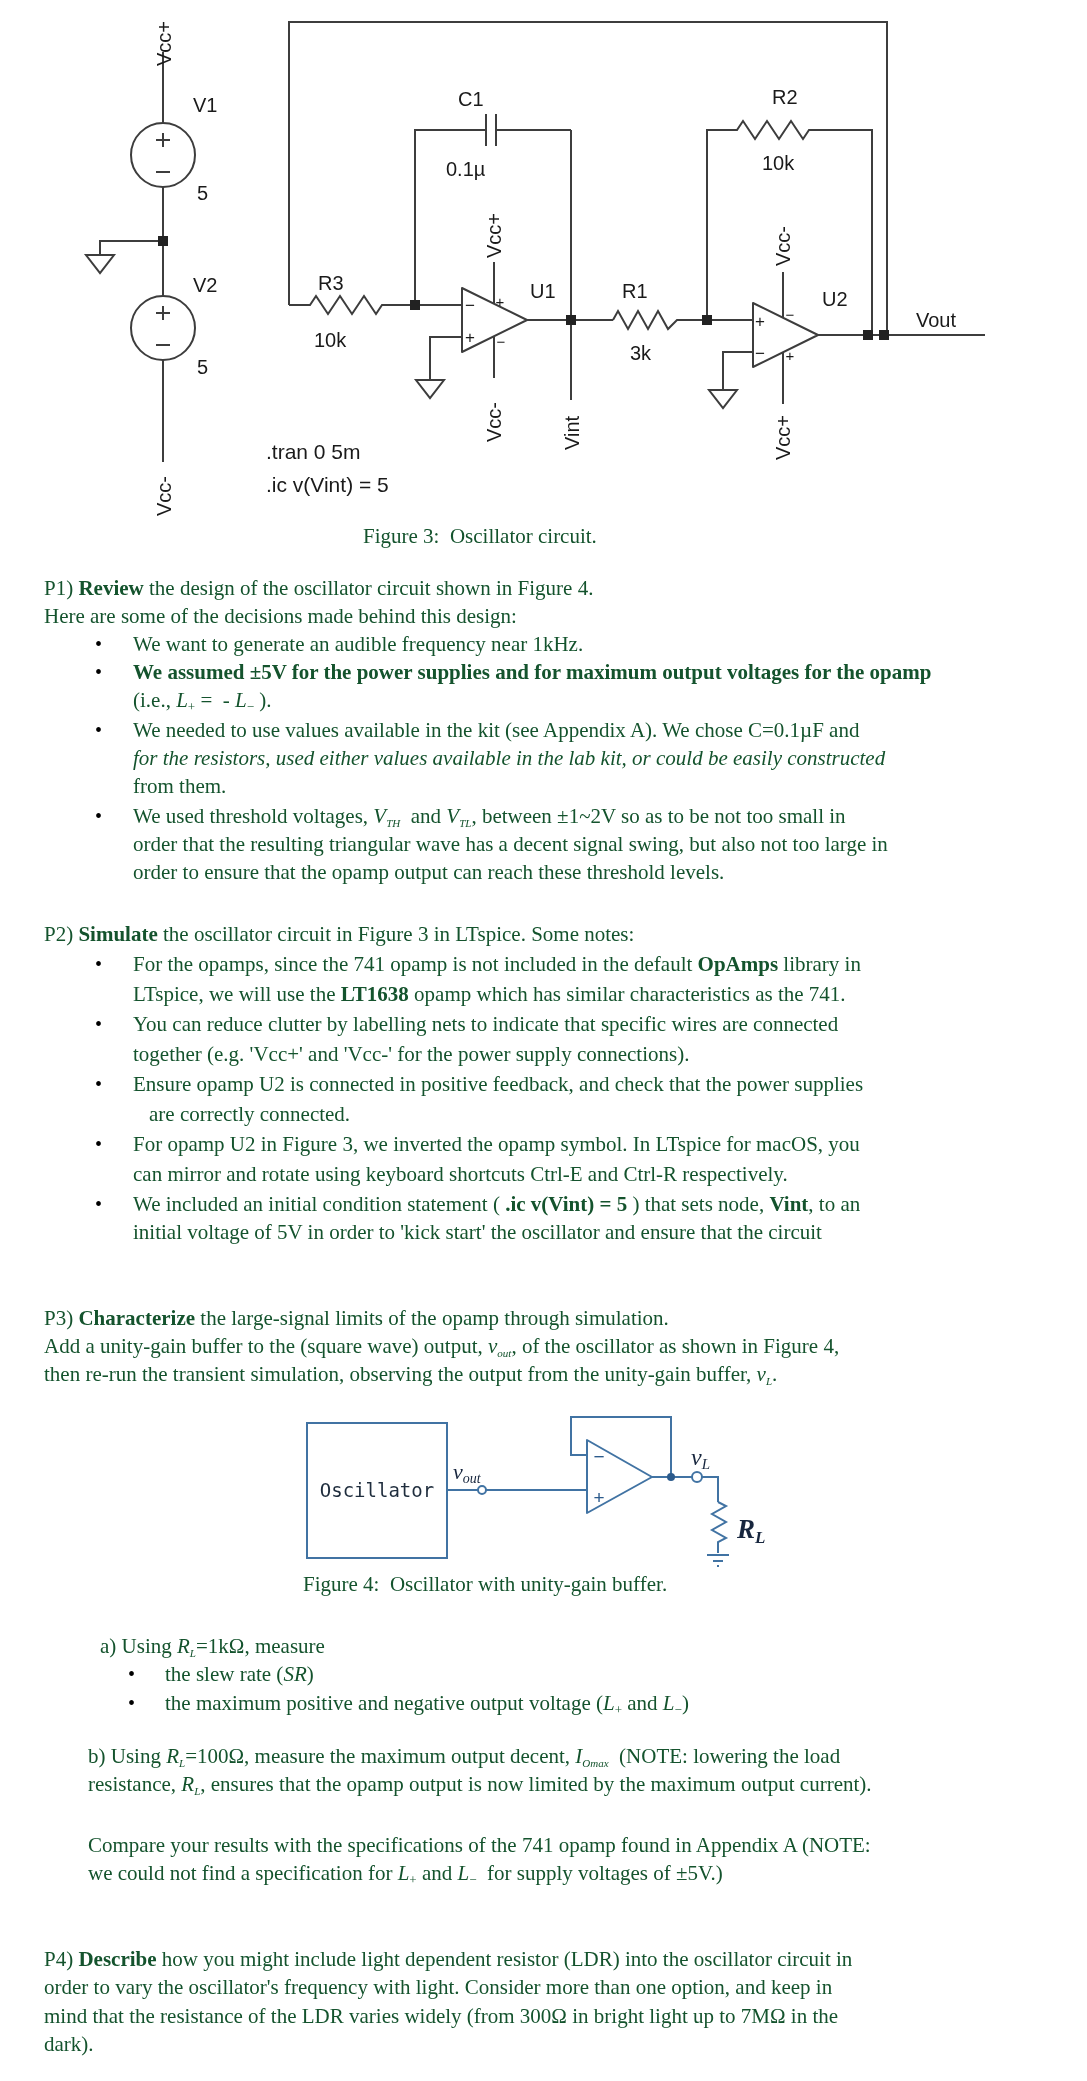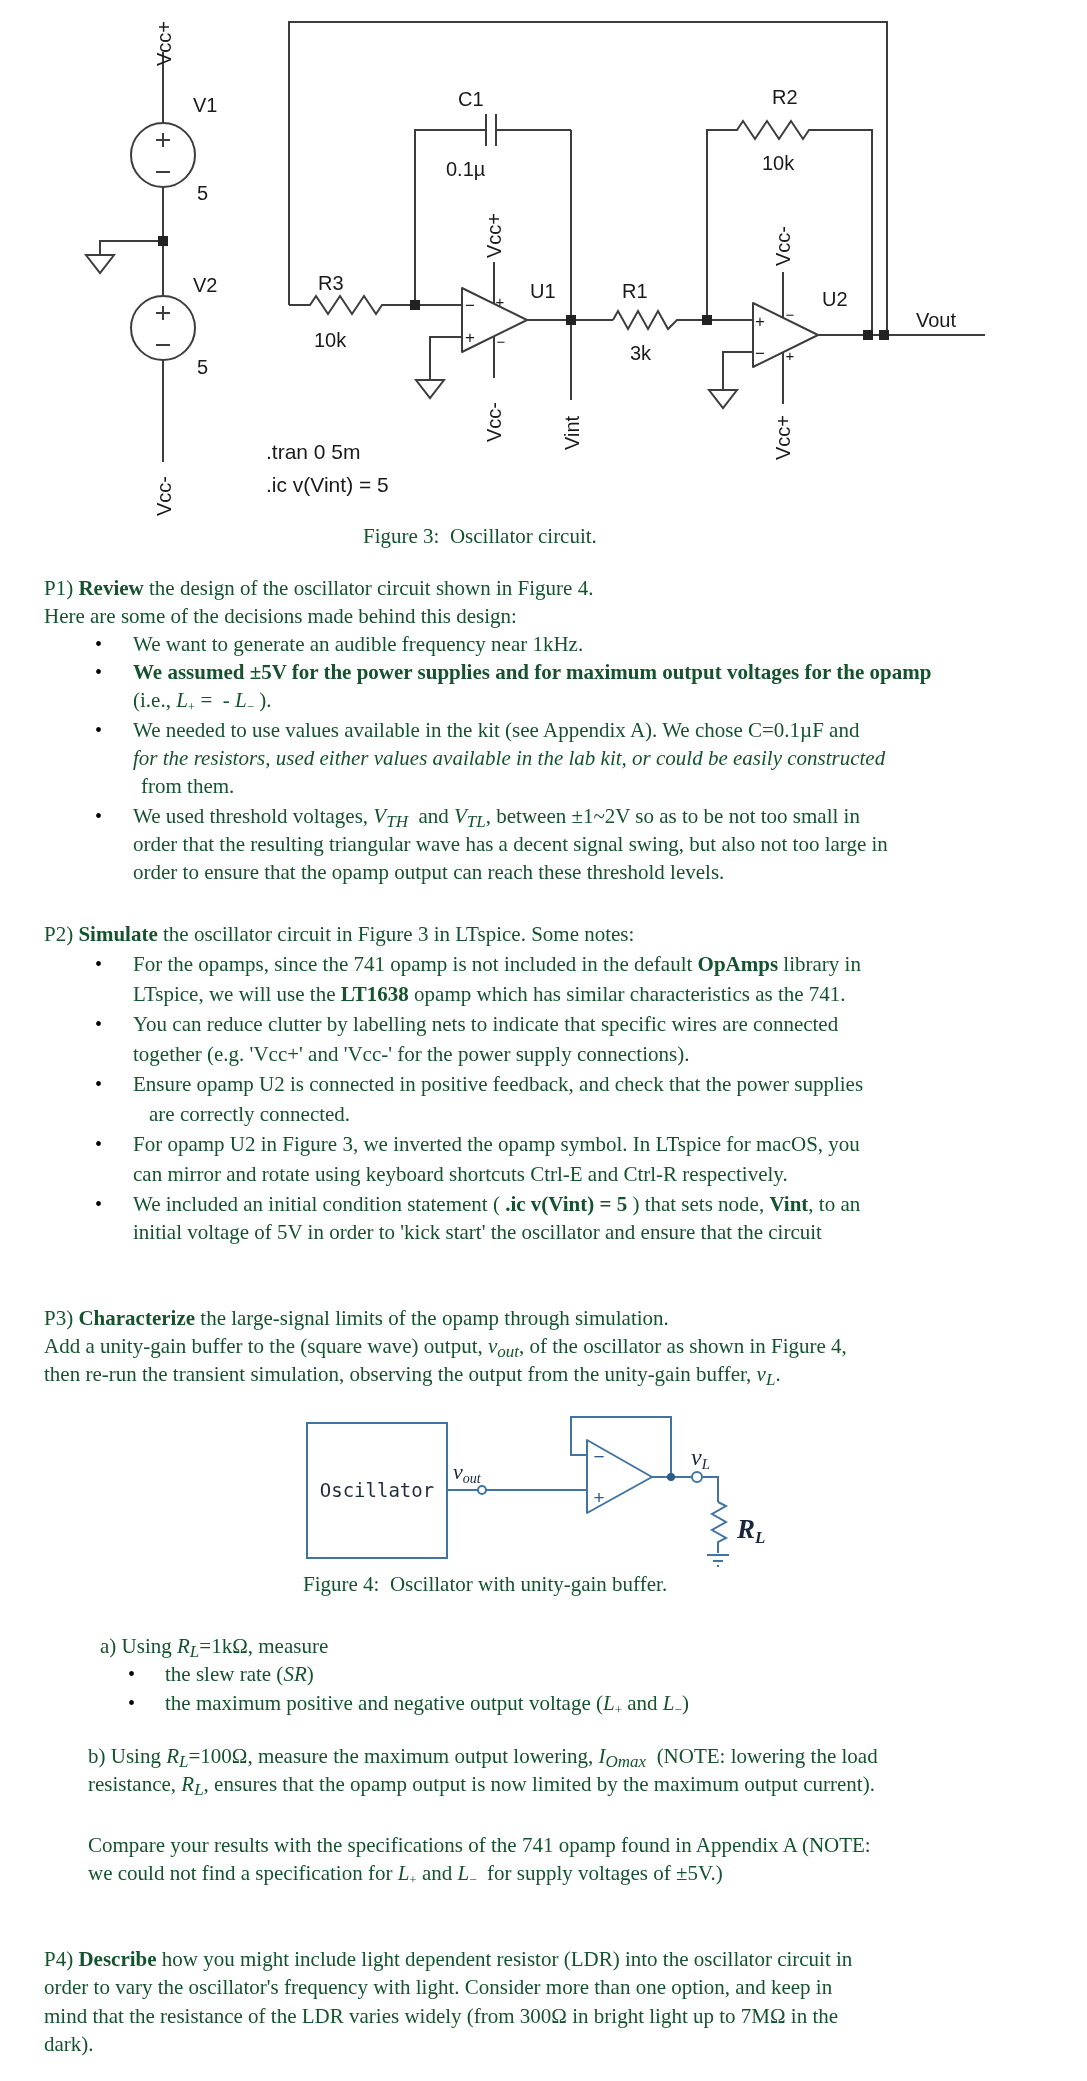--- a/index.html
+++ b/index.html
@@ -4,21 +4,21 @@
 <style>
   html,body{margin:0;padding:0;background:#ffffff;}
   .page{position:relative;width:1087px;height:2081px;background:#ffffff;overflow:hidden;
         font-family:"Liberation Serif", serif;color:#000;}
   svg{position:absolute;}
   .line{position:absolute;white-space:pre;font-size:21px;line-height:26px;color:#14532d;}
   .dot{position:absolute;font-size:20px;line-height:26px;color:#000;}
   .s-b{font-weight:bold;}
   .s-i{font-style:italic;}
   .s-sub{font-size:13px;vertical-align:-4px;}
-  .s-isub{font-size:17px;vertical-align:-4px;font-style:italic;}
+  .s-isub{font-size:11px;vertical-align:-4px;font-style:italic;}
   .sch-text{font-family:"Liberation Sans", sans-serif;fill:#1a1a1a;}
   .f4-lbl{font-family:"Liberation Serif", serif;font-style:italic;}
 </style>
 </head>
 <body>
 
 <div class="page">
 
   <svg id="fig3" style="left:0;top:0;" width="1087" height="525" viewBox="0 0 1087 525">
     <g stroke="#3d3d3d" stroke-width="2" fill="none">
@@ -127,21 +127,21 @@
       <div class="line" style="left: 44px; top: 575px;"><span>P1) </span><span class="s-b">Review</span><span> the design of the oscillator circuit shown in Figure 4.</span></div>
       <div class="line" style="left: 44px; top: 603px;"><span>Here are some of the decisions made behind this design:</span></div>
       <div class="dot" style="left: 95px; top: 631px;">•</div>
       <div class="line" style="left: 133px; top: 631px;"><span>We want to generate an audible frequency near 1kHz.</span></div>
       <div class="dot" style="left: 95px; top: 659px;">•</div>
       <div class="line" style="left: 133px; top: 659px; font-weight: bold;"><span>We assumed ±5V for the power supplies and for maximum output voltages for the opamp</span></div>
       <div class="line" style="left: 133px; top: 687px;"><span>(i.e., </span><span class="s-i">L</span><span class="s-sub">+</span><span> =  - </span><span class="s-i">L</span><span class="s-sub">−</span><span> ).</span></div>
       <div class="dot" style="left: 95px; top: 717px;">•</div>
       <div class="line" style="left: 133px; top: 717px;"><span>We needed to use values available in the kit (see Appendix A). We chose C=0.1µF and</span></div>
       <div class="line" style="left: 133px; top: 745px; font-style: italic;"><span>for the resistors, used either values available in the lab kit, or could be easily constructed</span></div>
-      <div class="line" style="left: 133px; top: 773px; margin-left: 8px;"><span>from them.</span></div>
+      <div class="line" style="left: 133px; top: 773px;"><span>from them.</span></div>
       <div class="dot" style="left: 95px; top: 803px;">•</div>
       <div class="line" style="left: 133px; top: 803px;"><span>We used threshold voltages, </span><span class="s-i">V</span><span class="s-isub">TH</span><span>  and </span><span class="s-i">V</span><span class="s-isub">TL</span><span>, between ±1~2V so as to be not too small in</span></div>
       <div class="line" style="left: 133px; top: 831px;"><span>order that the resulting triangular wave has a decent signal swing, but also not too large in</span></div>
       <div class="line" style="left: 133px; top: 859px;"><span>order to ensure that the opamp output can reach these threshold levels.</span></div>
       <div class="line" style="left: 44px; top: 921px;"><span>P2) </span><span class="s-b">Simulate</span><span> the oscillator circuit in Figure 3 in LTspice. Some notes:</span></div>
       <div class="dot" style="left: 95px; top: 951px;">•</div>
       <div class="line" style="left: 133px; top: 951px;"><span>For the opamps, since the 741 opamp is not included in the default </span><span class="s-b">OpAmps</span><span> library in</span></div>
       <div class="line" style="left: 133px; top: 981px;"><span>LTspice, we will use the </span><span class="s-b">LT1638</span><span> opamp which has similar characteristics as the 741.</span></div>
       <div class="dot" style="left: 95px; top: 1011px;">•</div>
       <div class="line" style="left: 133px; top: 1011px;"><span>You can reduce clutter by labelling nets to indicate that specific wires are connected</span></div>
@@ -157,21 +157,21 @@
       <div class="line" style="left: 133px; top: 1219px;"><span>initial voltage of 5V in order to 'kick start' the oscillator and ensure that the circuit</span></div>
       <div class="line" style="left: 44px; top: 1305px;"><span>P3) </span><span class="s-b">Characterize</span><span> the large-signal limits of the opamp through simulation.</span></div>
       <div class="line" style="left: 44px; top: 1333px;"><span>Add a unity-gain buffer to the (square wave) output, </span><span class="s-i">v</span><span class="s-isub">out</span><span>, of the oscillator as shown in Figure 4,</span></div>
       <div class="line" style="left: 44px; top: 1361px;"><span>then re-run the transient simulation, observing the output from the unity-gain buffer, </span><span class="s-i">v</span><span class="s-isub">L</span><span>.</span></div>
       <div class="line" style="left: 303px; top: 1571px;"><span>Figure 4:  Oscillator with unity-gain buffer.</span></div>
       <div class="line" style="left: 100px; top: 1633px;"><span>a) Using </span><span class="s-i">R</span><span class="s-isub">L</span><span>=1kΩ, measure</span></div>
       <div class="dot" style="left: 128px; top: 1661px;">•</div>
       <div class="line" style="left: 165px; top: 1661px;"><span>the slew rate (</span><span class="s-i">SR</span><span>)</span></div>
       <div class="dot" style="left: 128px; top: 1690px;">•</div>
       <div class="line" style="left: 165px; top: 1690px;"><span>the maximum positive and negative output voltage (</span><span class="s-i">L</span><span class="s-sub">+</span><span> and </span><span class="s-i">L</span><span class="s-sub">−</span><span>)</span></div>
-      <div class="line" style="left: 88px; top: 1743px;"><span>b) Using </span><span class="s-i">R</span><span class="s-isub">L</span><span>=100Ω, measure the maximum output lowering, </span><span class="s-i">I</span><span class="s-isub">Omax</span><span>  (NOTE: lowering the load</span></div>
+      <div class="line" style="left: 88px; top: 1743px;"><span>b) Using </span><span class="s-i">R</span><span class="s-isub">L</span><span>=100Ω, measure the maximum output decent, </span><span class="s-i">I</span><span class="s-isub">Omax</span><span>  (NOTE: lowering the load</span></div>
       <div class="line" style="left: 88px; top: 1771px;"><span>resistance, </span><span class="s-i">R</span><span class="s-isub">L</span><span>, ensures that the opamp output is now limited by the maximum output current).</span></div>
       <div class="line" style="left: 88px; top: 1832px;"><span>Compare your results with the specifications of the 741 opamp found in Appendix A (NOTE:</span></div>
       <div class="line" style="left: 88px; top: 1860px;"><span>we could not find a specification for </span><span class="s-i">L</span><span class="s-sub">+</span><span> and </span><span class="s-i">L</span><span class="s-sub">−</span><span>  for supply voltages of ±5V.)</span></div>
       <div class="line" style="left: 44px; top: 1946px;"><span>P4) </span><span class="s-b">Describe</span><span> how you might include light dependent resistor (LDR) into the oscillator circuit in</span></div>
       <div class="line" style="left: 44px; top: 1974px;"><span>order to vary the oscillator's frequency with light. Consider more than one option, and keep in</span></div>
       <div class="line" style="left: 44px; top: 2003px;"><span>mind that the resistance of the LDR varies widely (from 300Ω in bright light up to 7MΩ in the</span></div>
       <div class="line" style="left: 44px; top: 2031px;"><span>dark).</span></div>
     </div>
 
 </div>

